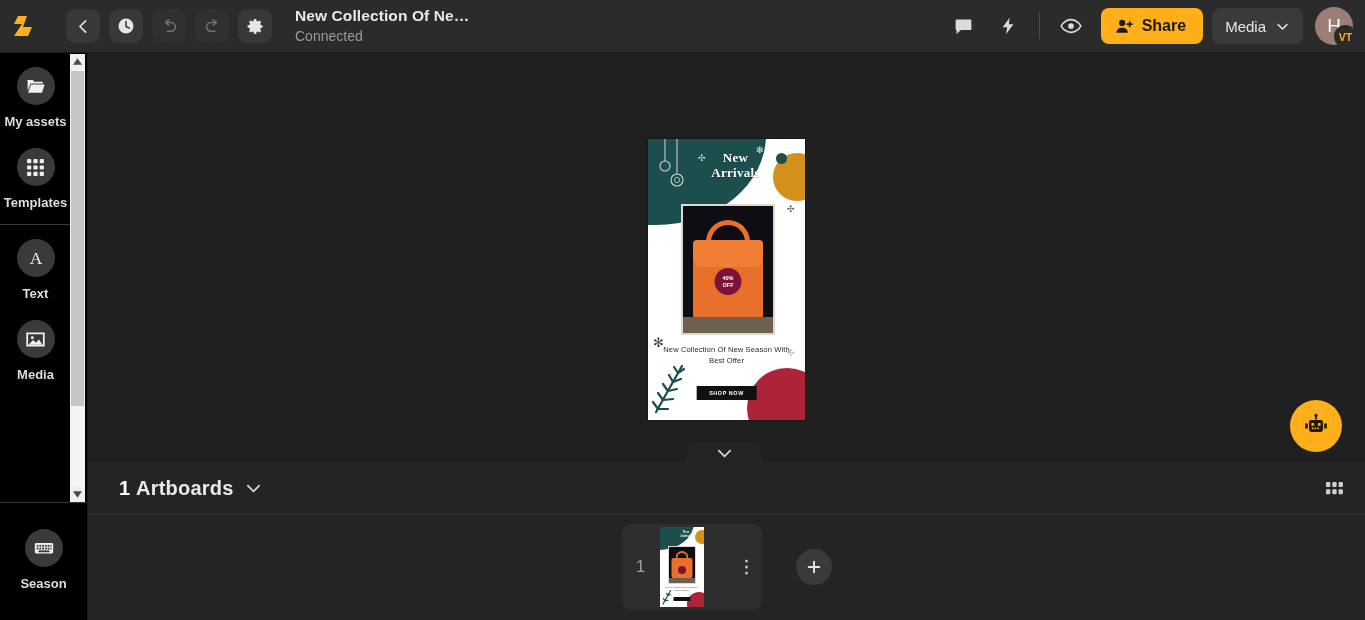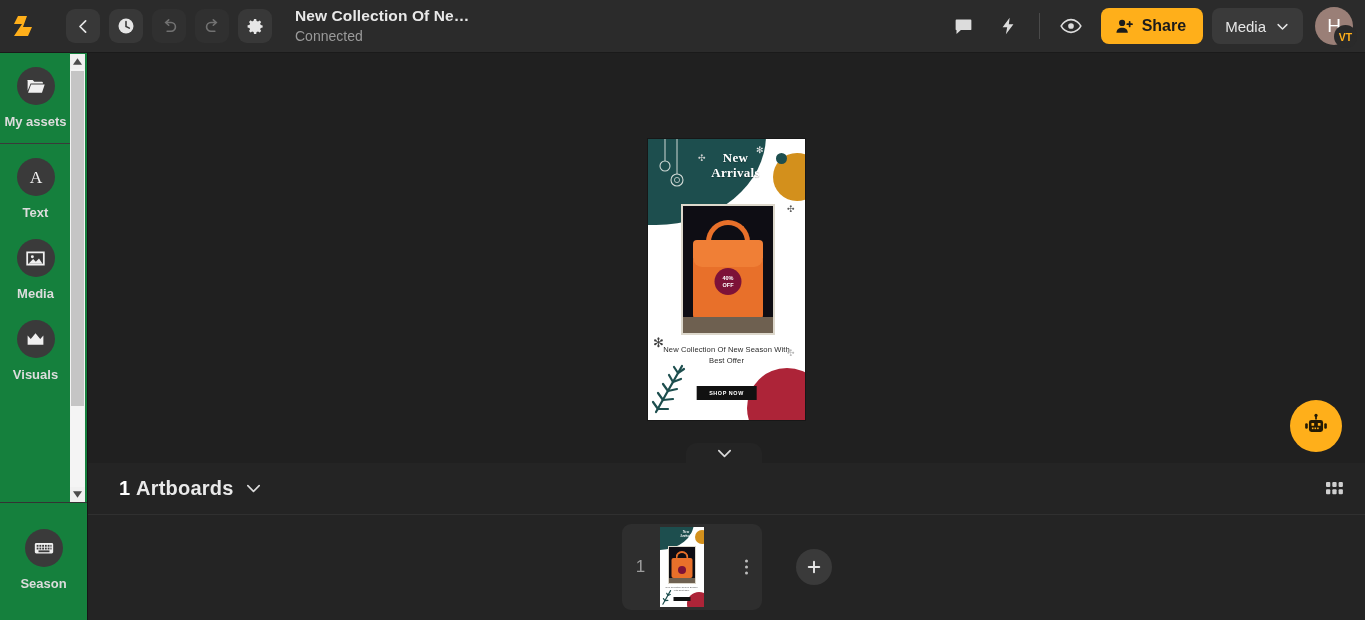--- a/index.html
+++ b/index.html
@@ -72,21 +72,21 @@
     position: absolute; right: -4px; bottom: -3px;
     width: 23px; height: 23px; border-radius: 50%;
     background: #2a2a2a; color: #FFAF1A;
     font-size: 10.5px; font-weight: bold;
     display: flex; align-items: center; justify-content: center;
   }
 
   
   .sidebar {
     position: absolute; left: 0; top: 53px; width: 88px; height: 567px;
-    background: #15803d; border-right: 1px solid #161616;
+    background: #000000; border-right: 1px solid #161616;
     display: flex; flex-direction: column;
   }
   .sb-scroll {
     position: relative; height: 450px; overflow: hidden;
     border-bottom: 1px solid #333;
   }
   .sb-inner { width: 71px; }
   .sb-item {
     width: 71px; padding-top: 14px; padding-bottom: 5px;
     display: flex; flex-direction: column; align-items: center;
@@ -391,20 +391,36 @@
         <div class="sb-item">
           <div class="sb-circle">
             <svg width="21" height="21" viewBox="0 0 24 24" fill="#f0f0f0">
                 <path d="M2.5 5.8A1.3 1.3 0 0 1 3.8 4.5h5l1.8 2.1h8.6a1.3 1.3 0 0 1 1.3 1.3v.6H6.4L3 16.8V5.8z"></path>
                 <path d="M6.9 9.6h15.6L19.4 19H3.5z"></path>
               </svg>
           </div>
           <div class="sb-label">My assets</div>
         </div>
 
+        <div class="sb-item">
+          <div class="sb-circle">
+            <svg width="19" height="19" viewBox="0 0 18 18" fill="#f0f0f0">
+                <rect x="1" y="1" width="4" height="4" rx="1"></rect>
+                <rect x="7" y="1" width="4" height="4" rx="1"></rect>
+                <rect x="13" y="1" width="4" height="4" rx="1"></rect>
+                <rect x="1" y="7" width="4" height="4" rx="1"></rect>
+                <rect x="7" y="7" width="4" height="4" rx="1"></rect>
+                <rect x="13" y="7" width="4" height="4" rx="1"></rect>
+                <rect x="1" y="13" width="4" height="4" rx="1"></rect>
+                <rect x="7" y="13" width="4" height="4" rx="1"></rect>
+                <rect x="13" y="13" width="4" height="4" rx="1"></rect>
+              </svg>
+          </div>
+          <div class="sb-label">Templates</div>
+        </div>
 
         <div class="sb-sep"></div>
 
         <div class="sb-item">
           <div class="sb-circle">
             <svg width="22" height="22" viewBox="0 0 24 24">
                 <text x="12" y="18.5" font-family="Liberation Serif, serif" font-size="19" fill="#f0f0f0" text-anchor="middle">A</text>
               </svg>
           </div>
           <div class="sb-label">Text</div>
@@ -414,28 +430,20 @@
           <div class="sb-circle">
             <svg width="21" height="21" viewBox="0 0 24 24" fill="#f0f0f0">
                 <path d="M2.5 5h19v14h-19z" fill="none" stroke="#f0f0f0" stroke-width="2"></path>
                 <circle cx="8.4" cy="10" r="1.7"></circle>
                 <path d="M4 18l5.3-5.3 3.1 3.1 3.6-3.8L20 18z"></path>
               </svg>
           </div>
           <div class="sb-label">Media</div>
         </div>
 
-        <div class="sb-item">
-          <div class="sb-circle">
-            <svg width="21" height="21" viewBox="0 0 24 24" fill="#f0f0f0">
-                <path d="M3 7.5l3.6 4L12 4.8l5.4 6.7 3.6-4V18H3z"></path>
-              </svg>
-          </div>
-          <div class="sb-label">Visuals</div>
-        </div>
 
       </div>
 
       <div class="sb-bar">
         <div class="sb-arrow">
           <svg width="9" height="7" viewBox="0 0 10 7">
               <polygon points="5,0 10,7 0,7" fill="#4c4c4c"></polygon>
             </svg>
         </div>
         <div class="sb-thumb"></div>

